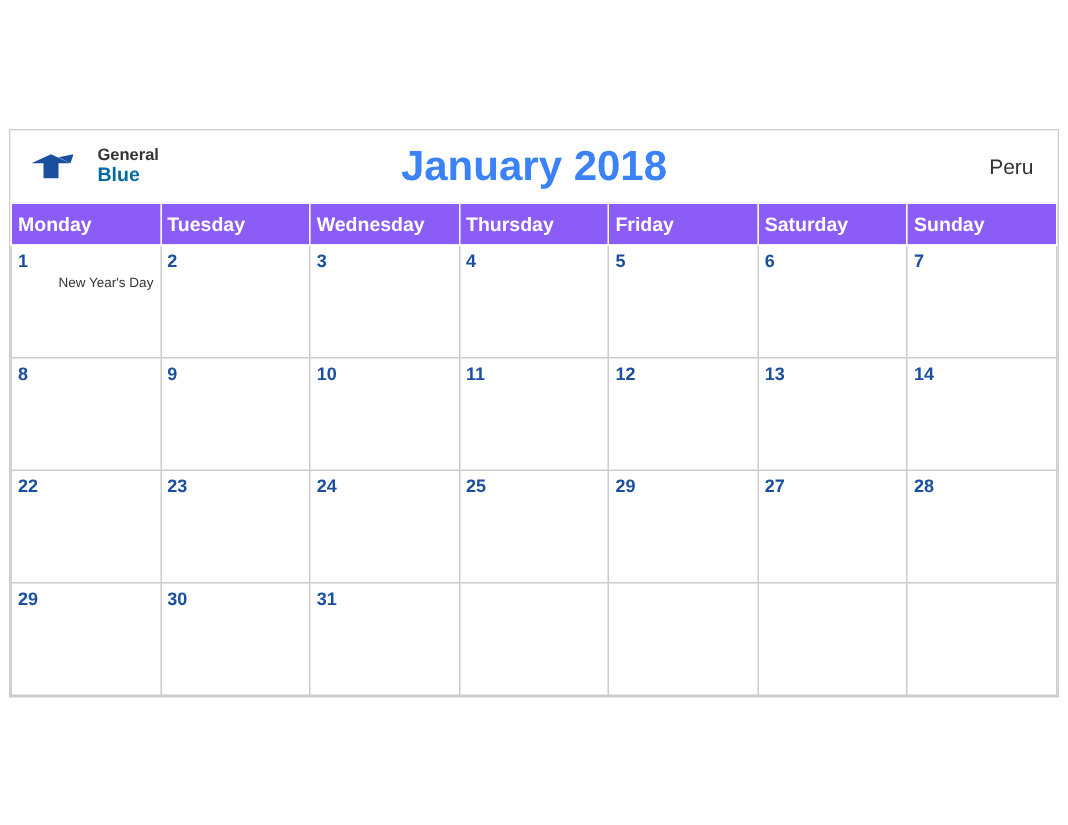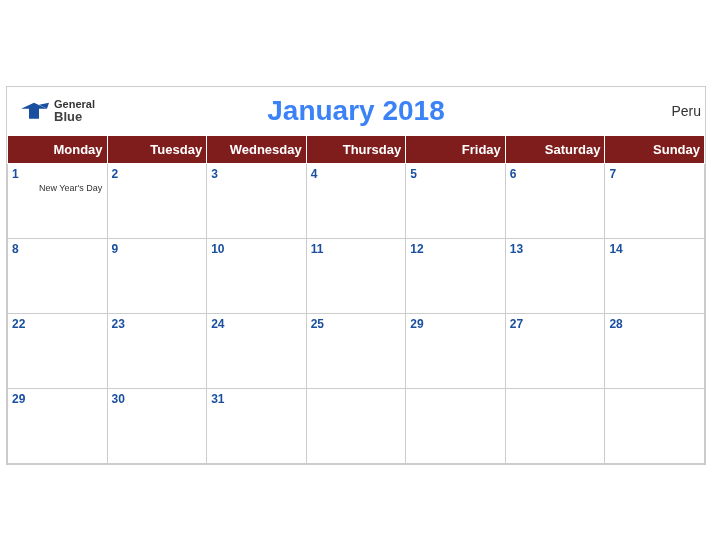--- a/index.html
+++ b/index.html
@@ -34,51 +34,51 @@
       flex-direction: column;
       align-items: center;
     }
     .logo-text-general {
       font-size: 11px;
       color: #333;
       font-weight: bold;
     }
     .logo-text-blue {
       font-size: 13px;
-      color: #404040;
+      color: #0369a1;
       font-weight: bold;
     }
     .logo-bird {
       width: 30px;
       height: 20px;
     }
     .country-label {
       position: absolute;
-      right: 4px;
+      right: 16px;
       top: 50%;
       transform: translateY(-50%);
       font-size: 14px;
       color: #333;
     }
     .calendar-title {
       font-size: 28px;
       color: #3b82f6;
       font-weight: bold;
       text-align: center;
     }
     .calendar-grid {
       width: 100%;
       border-collapse: collapse;
     }
     .calendar-grid th {
-      background-color: #7f1d1d;
+      background-color: #8b5cf6;
       color: #fff;
       font-size: 13px;
       font-weight: bold;
-      text-align: right;
+      text-align: left;
       padding: 6px 4px;
       border: 1px solid #fff;
     }
     .calendar-grid td {
       border: 1px solid #ccc;
       vertical-align: top;
       width: calc(100% / 7);
       height: 75px;
       padding: 3px 4px;
       background: #fff;
@@ -95,21 +95,21 @@
       display: block;
       margin-top: 2px;
       padding-left: 27px;
     }
     .empty-cell {
       background: #f5f5f5;
     }
     .logo-container {
       display: flex;
       align-items: center;
-      gap: 5px;
+      gap: 16px;
     }
     .logo-text-block {
       display: flex;
       flex-direction: column;
       line-height: 1.1;
     }
   </style>
 </head>
 <body>
 

